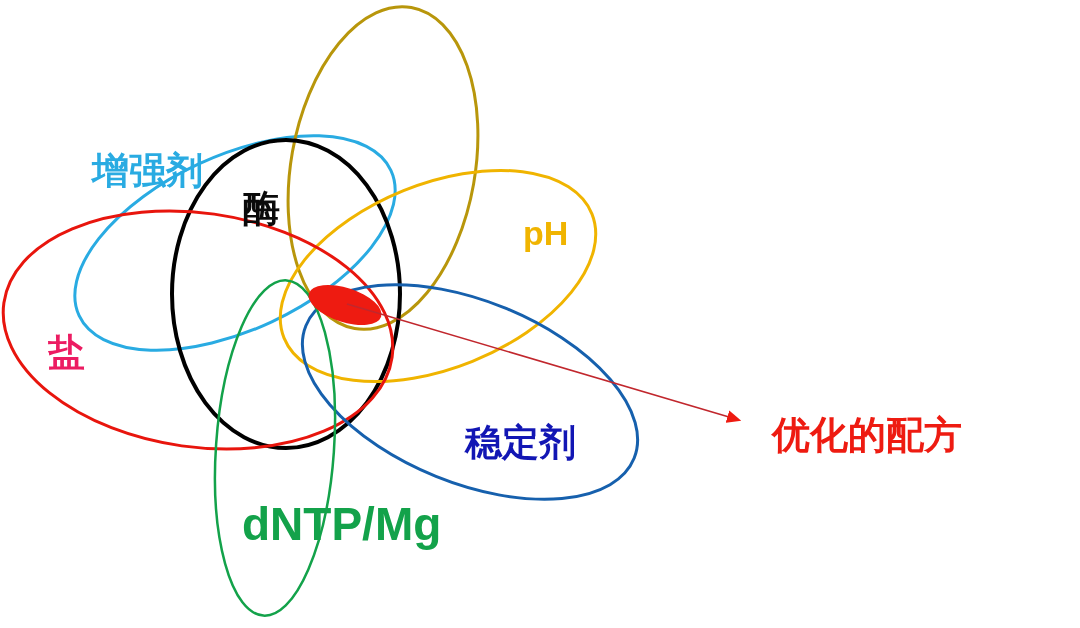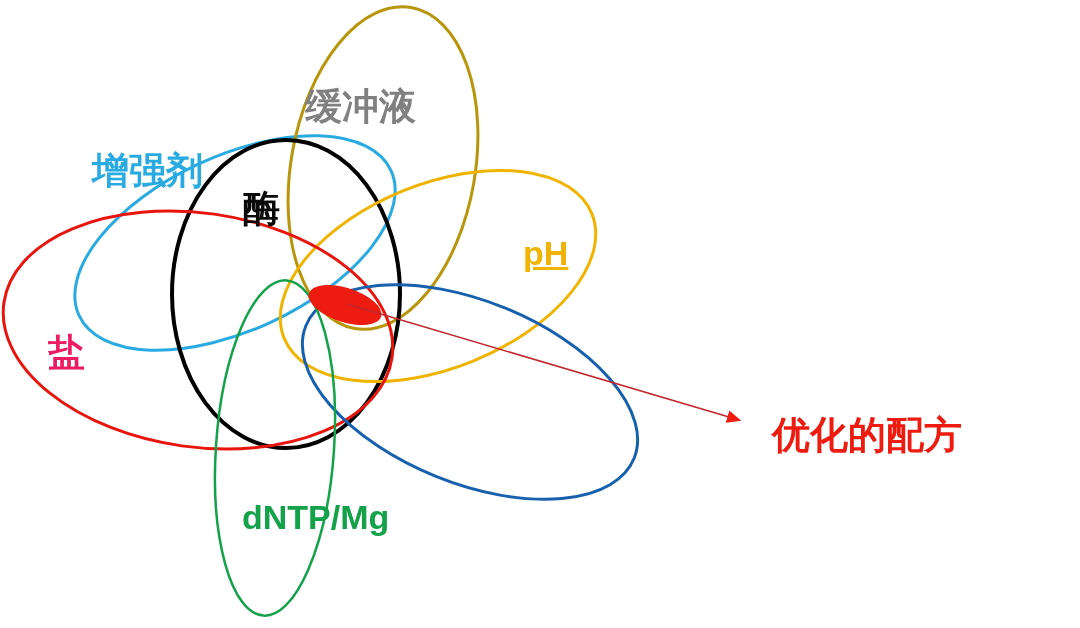--- a/index.html
+++ b/index.html
@@ -29,24 +29,24 @@
   .venn-label {
     position: absolute;
     font-weight: bold;
     white-space: pre;
     line-height: 1.05;
     letter-spacing: 0px;
   }
   .lbl-enhancer   { left: 92px;  top: 152px; font-size: 37px; color: #29ABE2; text-align: right; }
   .lbl-buffer     { left: 305px; top: 88px;  font-size: 37px; color: #808080; }
   .lbl-enzyme     { left: 243px; top: 190px; font-size: 37px; color: #0a0a0a; }
-  .lbl-ph         { left: 523px; top: 236px; font-size: 34px; color: #F0B400; text-decoration: underline; }
+  .lbl-ph         { left: 523px; top: 216px; font-size: 34px; color: #F0B400; }
   .lbl-salt       { left: 48px;  top: 334px; font-size: 37px; color: #EC1C62; }
   .lbl-stabilizer { left: 465px; top: 424px; font-size: 37px; color: #1216B4; }
-  .lbl-dntp       { left: 242px; top: 500px; font-size: 34px; color: #13A24A; width: 178px; white-space: normal; }
+  .lbl-dntp       { left: 242px; top: 500px; font-size: 46px; color: #13A24A; width: 178px; white-space: normal; }
   .lbl-result     { left: 772px; top: 406px; font-size: 38px; color: #EE1B11; margin-top: 10px; }
 </style>
 </head>
 <body>
 
 <div id="canvas">
 
   <svg id="venn-svg" viewBox="0 0 1080 628">
     <defs>
       <marker id="arrowhead" markerWidth="9" markerHeight="8" refX="1" refY="4" orient="auto" markerUnits="strokeWidth">
@@ -62,20 +62,20 @@
       <ellipse class="el" cx="198" cy="330" rx="196" ry="117" fill="none" stroke="#E8150D" stroke-width="3" transform="rotate(8 198 330)"></ellipse>
       <ellipse class="el" cx="470" cy="392" rx="177" ry="91" fill="none" stroke="#1660AD" stroke-width="3" transform="rotate(22 470 392)"></ellipse>
       <ellipse class="el" cx="275" cy="448" rx="59" ry="168" fill="none" stroke="#13A24A" stroke-width="2.5" transform="rotate(4 275 448)"></ellipse>
     </g>
 
     <ellipse id="core-region" cx="345" cy="305" rx="38" ry="17" fill="#EE1B11" transform="rotate(18 345 305)"></ellipse>
     <line id="callout-line" x1="347" y1="304" x2="729" y2="417" stroke="#C1272D" stroke-width="1.6" marker-end="url(#arrowhead)"></line>
   </svg>
 
   <div class="venn-label lbl-enhancer">增强剂</div>
-  <div class="venn-label lbl-buffer">缓冲液</div>
   <div class="venn-label lbl-enzyme">酶</div>
   <div class="venn-label lbl-ph">pH</div>
   <div class="venn-label lbl-salt">盐</div>
+  <div class="venn-label lbl-stabilizer">稳定剂</div>
   <div class="venn-label lbl-dntp">dNTP/Mg</div>
   <div class="venn-label lbl-result">优化的配方</div>
 
 </div>
 
 </body></html>

